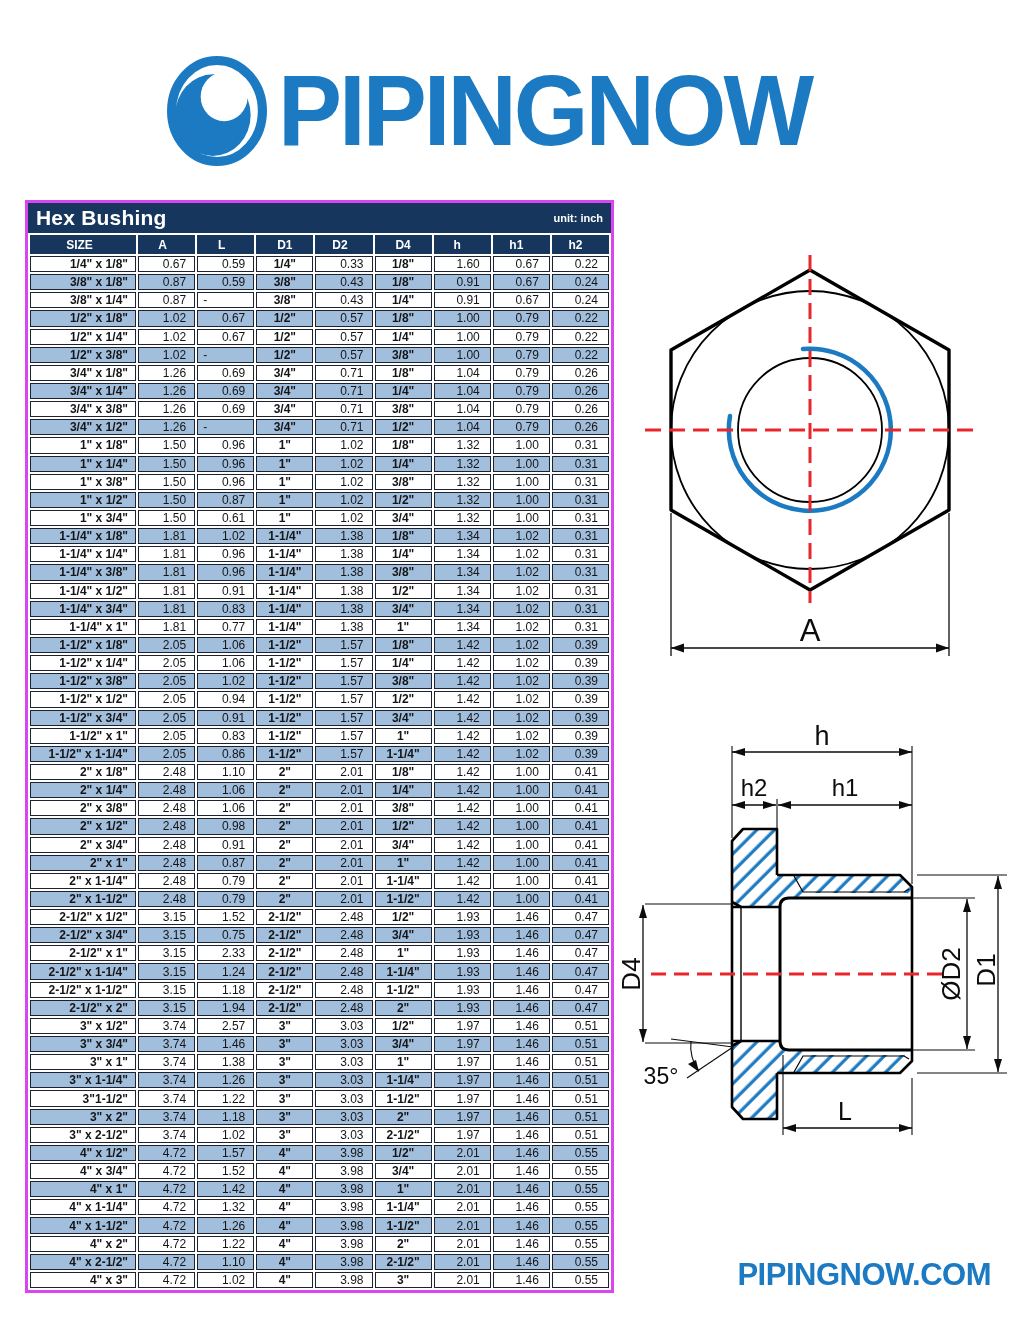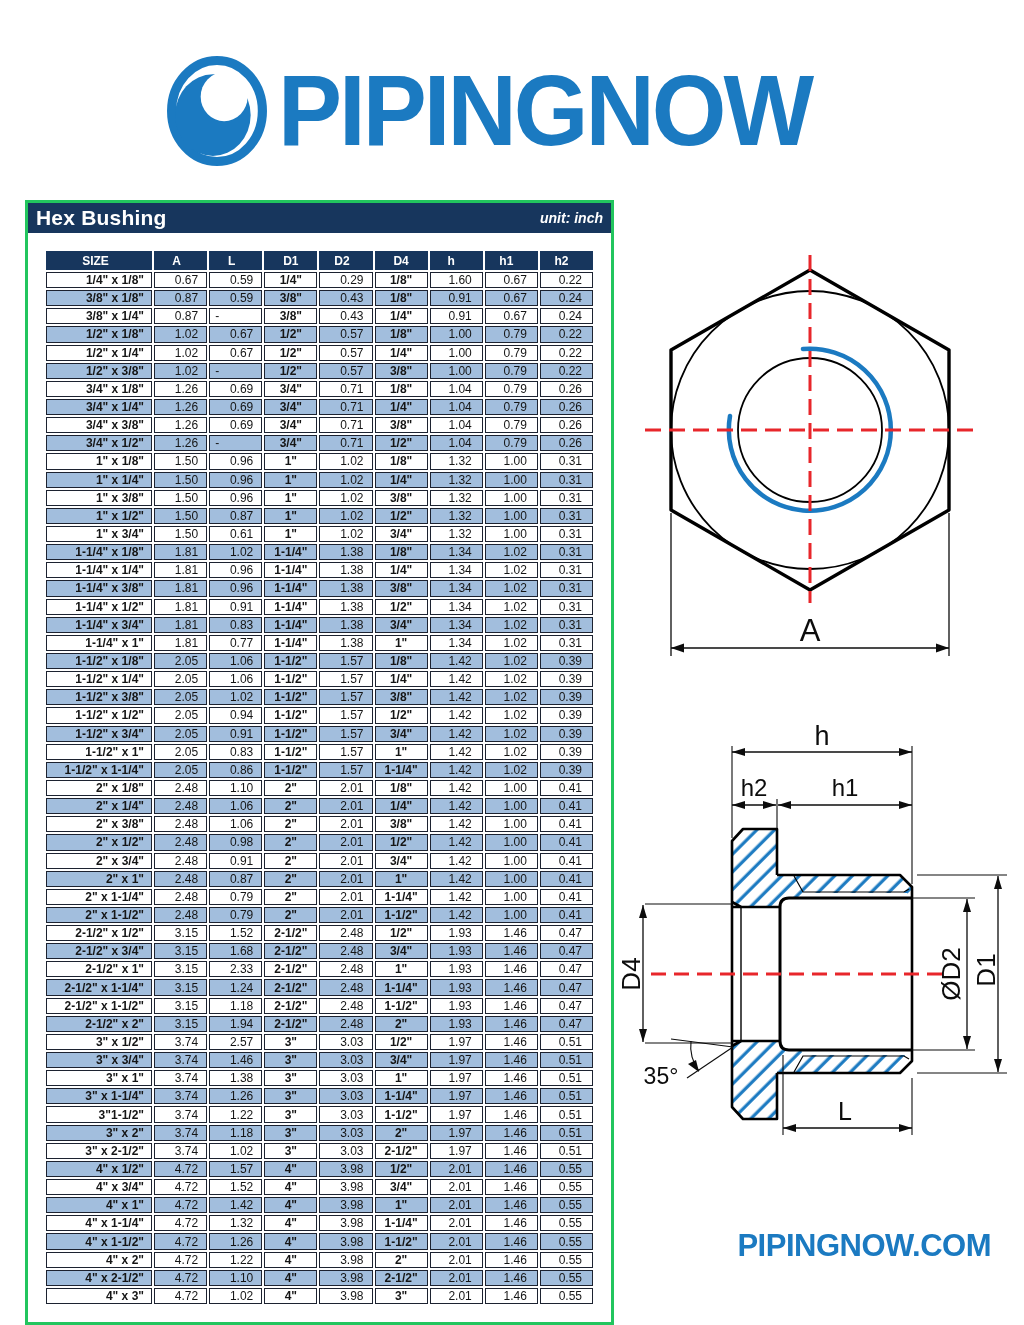--- a/index.html
+++ b/index.html
@@ -5,40 +5,40 @@
   html,body{margin:0;padding:0;}
   body{
     width:1024px;height:1325px;position:relative;background:#fff;overflow:hidden;
     font-family:"Liberation Sans",sans-serif;
     --brand:#1b7ac1;--navy:#17365d;--rowblue:#a2bedd;--cellborder:#1c2230;--red:#e8262b;
   }
   
   .logo{position:absolute;left:166px;top:54px;display:flex;align-items:center;text-align:right;}
   .logo-text{font-size:96px;font-weight:bold;color:var(--brand);letter-spacing:-3px;line-height:1;margin-left:10px;transform:scaleY(1.04);}
   
-  .sheet{position:absolute;left:25px;top:200px;width:589px;border:3px solid #22c55e;box-sizing:border-box;background:#fff;}
+  .sheet{position:absolute;left:25px;top:200px;width:589px;border:3px solid #d946ef;box-sizing:border-box;background:#fff;}
   .titlebar{background:var(--navy);color:#fff;height:30px;display:flex;align-items:center;justify-content:space-between;padding:0 8px 0 8px;}
   .titlebar .t{font-size:21px;font-weight:bold;letter-spacing:0.2px;}
-  .titlebar .u{font-size:14px;font-weight:bold;font-style:italic;}
-  .grid{display:grid;grid-template-columns:106px repeat(8,1fr);grid-auto-rows:16.15px;grid-template-rows:19px;gap:2px;padding:18px;background:#fff;}
+  .titlebar .u{font-size:11px;font-weight:bold;}
+  .grid{display:grid;grid-template-columns:106px repeat(8,1fr);grid-auto-rows:16.15px;grid-template-rows:19px;gap:2px;padding:2px;background:#fff;}
   .cell{box-sizing:border-box;border:1px solid var(--cellborder);display:flex;align-items:center;font-size:12px;color:#151515;line-height:1;white-space:nowrap;overflow:hidden;}
   .cell.white{background:#fff;}
   .cell.blue{background:var(--rowblue);}
   .cell.head{background:var(--navy);border-color:var(--navy);color:#fff;font-weight:bold;justify-content:center;font-size:12px;}
   .col0{justify-content:flex-end;padding-right:7px;font-weight:bold;}
   .col1,.col2,.col4{justify-content:flex-end;padding-right:8px;}
   .col3,.col5{justify-content:center;font-weight:bold;}
   .col6,.col7,.col8{justify-content:flex-end;padding-right:10px;}
   .cell.dash{justify-content:flex-start;padding-left:5px;}
   
   .hexview{position:absolute;left:630px;top:245px;}
   .secview{position:absolute;left:615px;top:698px;}
   svg text{font-family:"Liberation Sans",sans-serif;fill:#0c0c0c;}
   
-  .site{position:absolute;top:1228px;right:33px;font-size:31px;font-weight:bold;color:var(--brand);letter-spacing:-0.5px;}
+  .site{position:absolute;top:1257px;right:33px;font-size:31px;font-weight:bold;color:var(--brand);letter-spacing:-0.5px;}
 </style>
 </head>
 <body style="--brand: #1b7ac1; --navy: #17365d; --rowblue: #a2bedd; --red: #e8262b;">
 
 <div class="logo">
   <svg width="102" height="114" viewBox="0 0 100 110">
     <ellipse cx="50" cy="55" rx="44.5" ry="49.5" fill="none" stroke="#1b7ac1" stroke-width="9"></ellipse>
     <ellipse cx="46" cy="59" rx="37" ry="40" fill="#1b7ac1"></ellipse>
     <ellipse cx="57" cy="41" rx="23" ry="24" fill="#ffffff"></ellipse>
   </svg>
@@ -57,21 +57,21 @@
       <div class="cell head col3">D1</div>
       <div class="cell head col4">D2</div>
       <div class="cell head col5">D4</div>
       <div class="cell head col6">h</div>
       <div class="cell head col7">h1</div>
       <div class="cell head col8">h2</div>
       <div class="cell col0 white">1/4" x 1/8"</div>
       <div class="cell col1 white">0.67</div>
       <div class="cell col2 white">0.59</div>
       <div class="cell col3 white">1/4"</div>
-      <div class="cell col4 white">0.29</div>
+      <div class="cell col4 white">0.33</div>
       <div class="cell col5 white">1/8"</div>
       <div class="cell col6 white">1.60</div>
       <div class="cell col7 white">0.67</div>
       <div class="cell col8 white">0.22</div>
       <div class="cell col0 blue">3/8" x 1/8"</div>
       <div class="cell col1 blue">0.87</div>
       <div class="cell col2 blue">0.59</div>
       <div class="cell col3 blue">3/8"</div>
       <div class="cell col4 blue">0.43</div>
       <div class="cell col5 blue">1/8"</div>
@@ -388,21 +388,21 @@
       <div class="cell col1 white">3.15</div>
       <div class="cell col2 white">1.52</div>
       <div class="cell col3 white">2-1/2"</div>
       <div class="cell col4 white">2.48</div>
       <div class="cell col5 white">1/2"</div>
       <div class="cell col6 white">1.93</div>
       <div class="cell col7 white">1.46</div>
       <div class="cell col8 white">0.47</div>
       <div class="cell col0 blue">2-1/2" x 3/4"</div>
       <div class="cell col1 blue">3.15</div>
-      <div class="cell col2 blue">1.68</div>
+      <div class="cell col2 blue">0.75</div>
       <div class="cell col3 blue">2-1/2"</div>
       <div class="cell col4 blue">2.48</div>
       <div class="cell col5 blue">3/4"</div>
       <div class="cell col6 blue">1.93</div>
       <div class="cell col7 blue">1.46</div>
       <div class="cell col8 blue">0.47</div>
       <div class="cell col0 white">2-1/2" x 1"</div>
       <div class="cell col1 white">3.15</div>
       <div class="cell col2 white">2.33</div>
       <div class="cell col3 white">2-1/2"</div>

